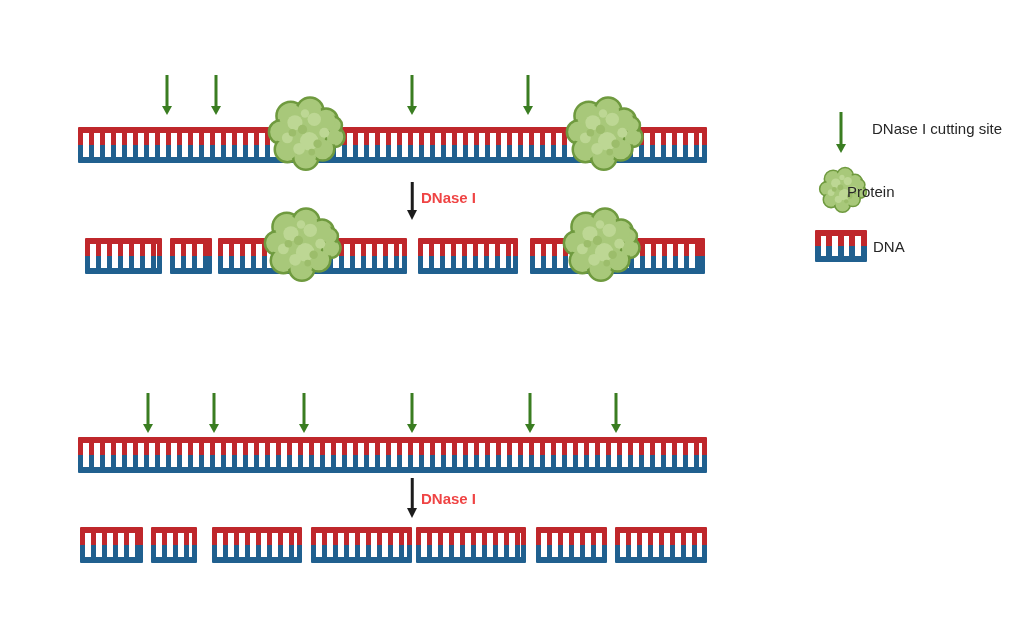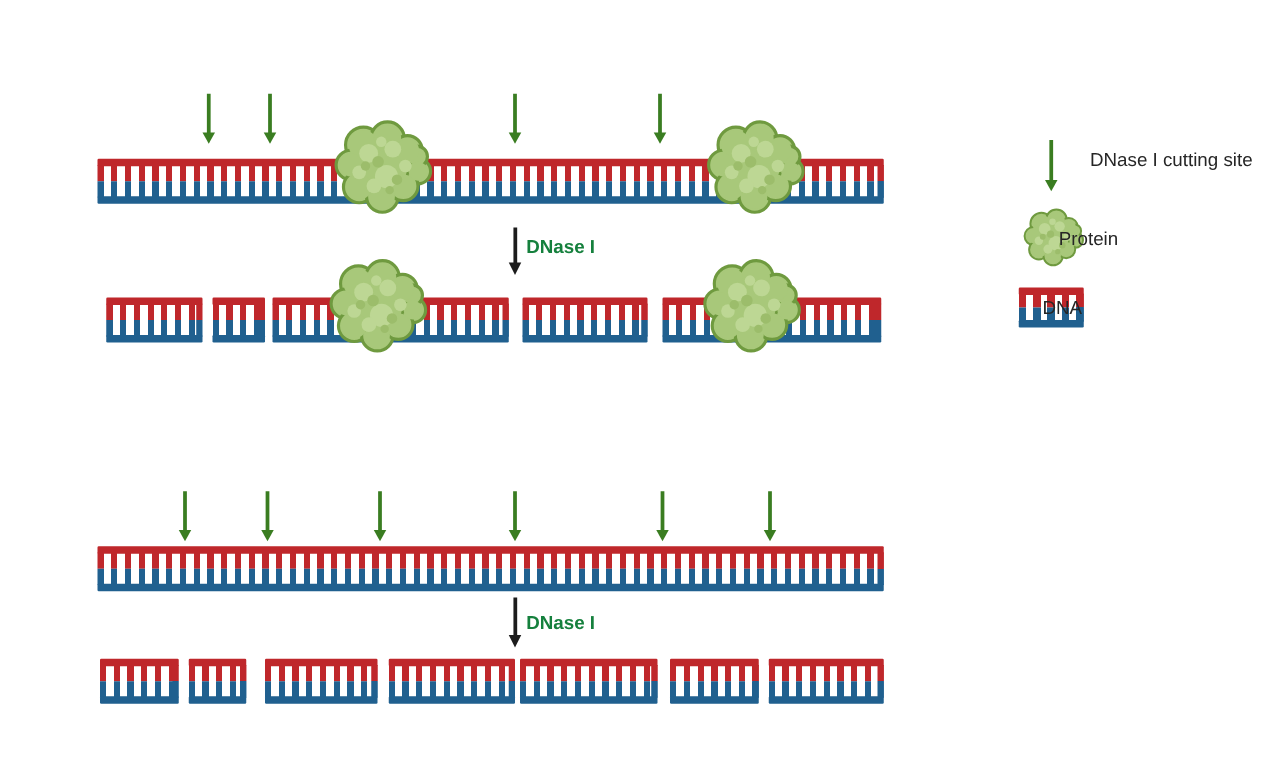--- a/index.html
+++ b/index.html
@@ -24,21 +24,21 @@
     background:repeating-linear-gradient(90deg,var(--blue,#20608f) 0,var(--blue,#20608f) 6px,transparent 6px,transparent 11.5px);}
   .dna.small .cap-right{width:6px;}
   
   .arrow{position:absolute;width:12px;}
   .arrow .stem{position:absolute;left:50%;top:0;bottom:8px;width:3px;transform:translateX(-50%);background:var(--green,#3a7d21);}
   .arrow .head{position:absolute;bottom:0;left:50%;transform:translateX(-50%);width:0;height:0;
     border-left:5px solid transparent;border-right:5px solid transparent;border-top:9px solid var(--green,#3a7d21);}
   .arrow.black .stem{background:var(--pblack,#1c1c1c);width:2.5px;}
   .arrow.black .head{border-top-color:var(--pblack,#1c1c1c);border-top-width:10px;}
   
-  .dlabel{position:absolute;font-size:15px;font-weight:bold;color:#15803d;white-space:nowrap;line-height:17px;}
+  .dlabel{position:absolute;font-size:15px;font-weight:bold;color:#ef4444;white-space:nowrap;line-height:17px;}
   .llabel{position:absolute;font-size:15px;color:var(--text,#262626);white-space:nowrap;line-height:17px;text-align:center;}
   
   .protein{position:absolute;overflow:visible;}
 </style>
 </head>
 <body>
 
 <div class="canvas">
 
   <svg width="0" height="0" style="position:absolute" aria-hidden="true">
@@ -260,15 +260,15 @@
       </svg>
       <div class="dna small" style="left: 815px; top: 230px; width: 52px;">
         <span class="bar-top"></span>
         <span class="rungs-red"></span>
         <span class="rungs-blue"></span>
         <span class="bar-bottom"></span>
         <span class="cap-right"></span>
       </div>
       <div class="llabel" style="left: 872px; top: 120px;">DNase I cutting site</div>
       <div class="llabel" style="left: 847px; top: 183px;">Protein</div>
-      <div class="llabel" style="left: 834px; top: 238px;">DNA</div>
+      <div class="llabel" style="left: 873px; top: 238px;">DNA</div>
     </div>
 </div>
 
 </body></html>

